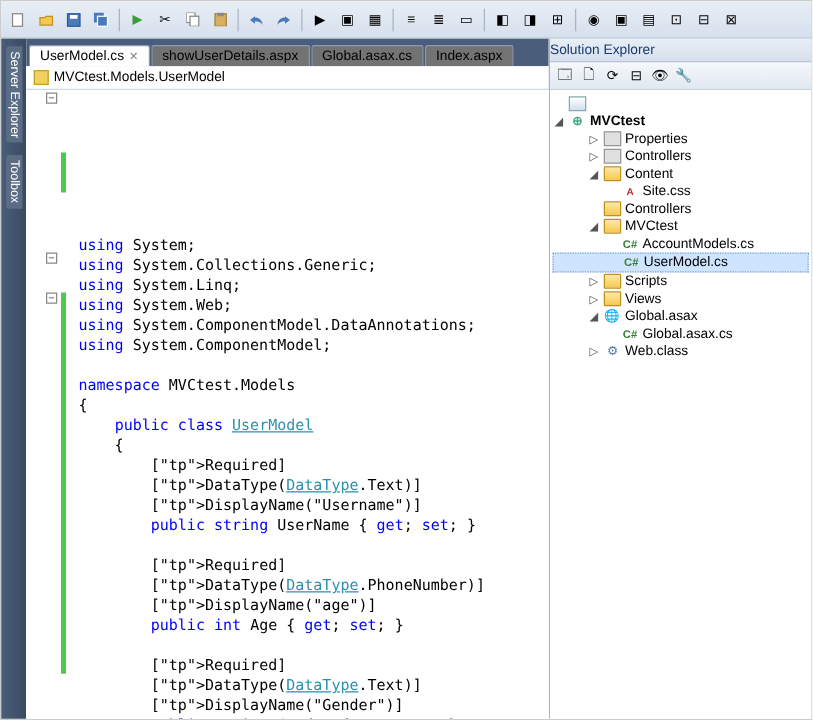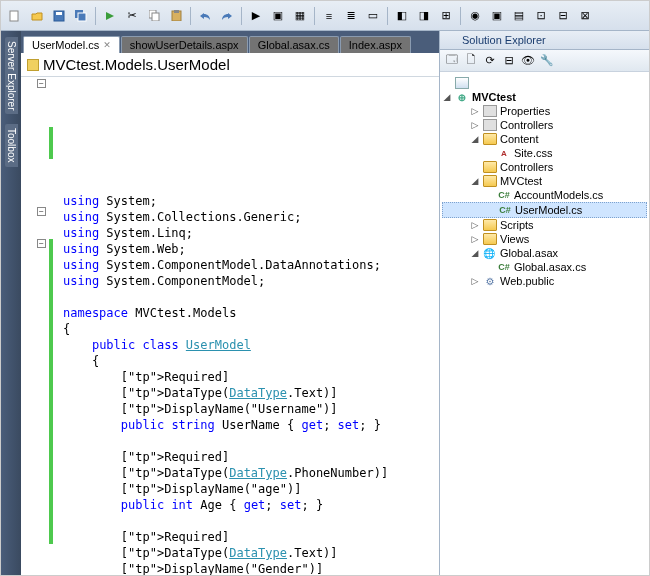--- a/index.html
+++ b/index.html
@@ -9,30 +9,30 @@
 .tb-btn { width: 20px; height: 20px; display: inline-flex; align-items: center; justify-content: center; border-radius: 2px; cursor: pointer; }
 .tb-sep { width: 1px; height: 18px; background: #a5b5c8; margin: 0 2px; }
 .main { flex: 1; display: flex; min-height: 0; }
 .left-strip { width: 20px; background: linear-gradient(90deg,#4a5d7a,#3a4a60); display: flex; flex-direction: column; align-items: center; padding-top: 6px; gap: 10px; }
 .strip-tab { writing-mode: vertical-lr; color: #fff; font-size: 10px; padding: 4px 1px; cursor: pointer; background: #5b6c85; border-radius: 2px 0 0 2px; }
 .editor-area { flex: 1; display: flex; flex-direction: column; background: #fff; min-width: 0; }
 .tabs { display: flex; background: #4a5d7a; height: 22px; align-items: flex-end; padding-left: 2px; }
 .tab { background: #737373; border: 1px solid #8a9bb0; border-bottom: none; padding: 2px 8px; font-size: 11px; margin-right: 1px; cursor: pointer; display: flex; align-items: center; gap: 4px; border-radius: 2px 2px 0 0; }
 .tab.active { background: #fff; font-weight: normal; }
 .tab .x { color: #888; font-size: 9px; }
-.breadcrumb { background: #fff; border-bottom: 1px solid #d0d8e0; padding: 3px 6px; display: flex; align-items: center; gap: 4px; font-size: 15px; }
+.breadcrumb { background: #fff; border-bottom: 1px solid #d0d8e0; padding: 3px 6px; display: flex; align-items: center; gap: 4px; font-size: 11px; }
 .bc-icon { width: 12px; height: 12px; background: #f0d060; border: 1px solid #c0a030; display: inline-block; }
 .code { flex: 1; font-family: Consolas, monospace; font-size: 12px; line-height: 16px; padding: 4px 0 4px 6px; white-space: pre; overflow: auto; position: relative; background: #fff; }
 .fold { width: 9px; height: 9px; border: 1px solid #888; background: #fff; position: absolute; left: 16px; font-size: 8px; line-height: 7px; text-align: center; color: #555; cursor: pointer; }
 .mark-green { position: absolute; left: 28px; width: 4px; background: #4ec94e; }
 .code-lines { margin-left: 36px; }
 .kw { color: #0000ff; }
 .tp { color: #2b91af; text-decoration: underline; }
 .solution { width: 210px; background: #fff; border-left: 1px solid #a5b5c8; display: flex; flex-direction: column; }
-.sol-hdr { background: linear-gradient(#e8eef5,#d6e0ec); padding: 3px 22px; font-size: 11px; color: #1a3c6e; border-bottom: 1px solid #a5b5c8; }
+.sol-hdr { background: linear-gradient(#e8eef5,#d6e0ec); padding: 3px 0; font-size: 11px; color: #1a3c6e; border-bottom: 1px solid #a5b5c8; }
 .sol-tb { background: linear-gradient(#f5f8fc,#e0e8f0); height: 22px; display: flex; align-items: center; padding: 0 4px; gap: 3px; border-bottom: 1px solid #c8d2de; }
 .sol-tb span { width: 16px; height: 16px; display: inline-flex; align-items: center; justify-content: center; cursor: pointer; }
 .tree { flex: 1; padding: 4px 2px; overflow: auto; font-size: 11px; }
 .tree-row { display: flex; align-items: center; padding: 1px 0; cursor: pointer; white-space: nowrap; }
 .tree-row.selected { background: #cfe5ff; border: 1px dotted #7da2ce; }
 .exp { width: 10px; text-align: center; color: #555; font-size: 9px; }
 .ficon { width: 14px; height: 12px; margin: 0 3px; display: inline-flex; align-items: center; justify-content: center; font-size: 10px; }
 .i-sol { background: linear-gradient(#fff,#d0e0f0); border: 1px solid #8aa; }
 .i-proj { color: #4a8; font-weight: bold; }
 .i-fold { background: linear-gradient(#ffe9a8,#f5c950); border: 1px solid #c09020; border-radius: 1px; }
@@ -253,18 +253,18 @@
             <span>Global.asax</span>
           </div>
           <div class="tree-row" style="padding-left: 42px;">
             <span class="exp"></span>
             <span class="ficon i-cs">C#</span>
             <span>Global.asax.cs</span>
           </div>
           <div class="tree-row" style="padding-left: 28px;">
             <span class="exp">▷</span>
             <span class="ficon i-config">⚙</span>
-            <span>Web.public</span>
+            <span>Web.class</span>
           </div>
         </div>
     </div>
   </div>
 </div>
 
 </body></html>

